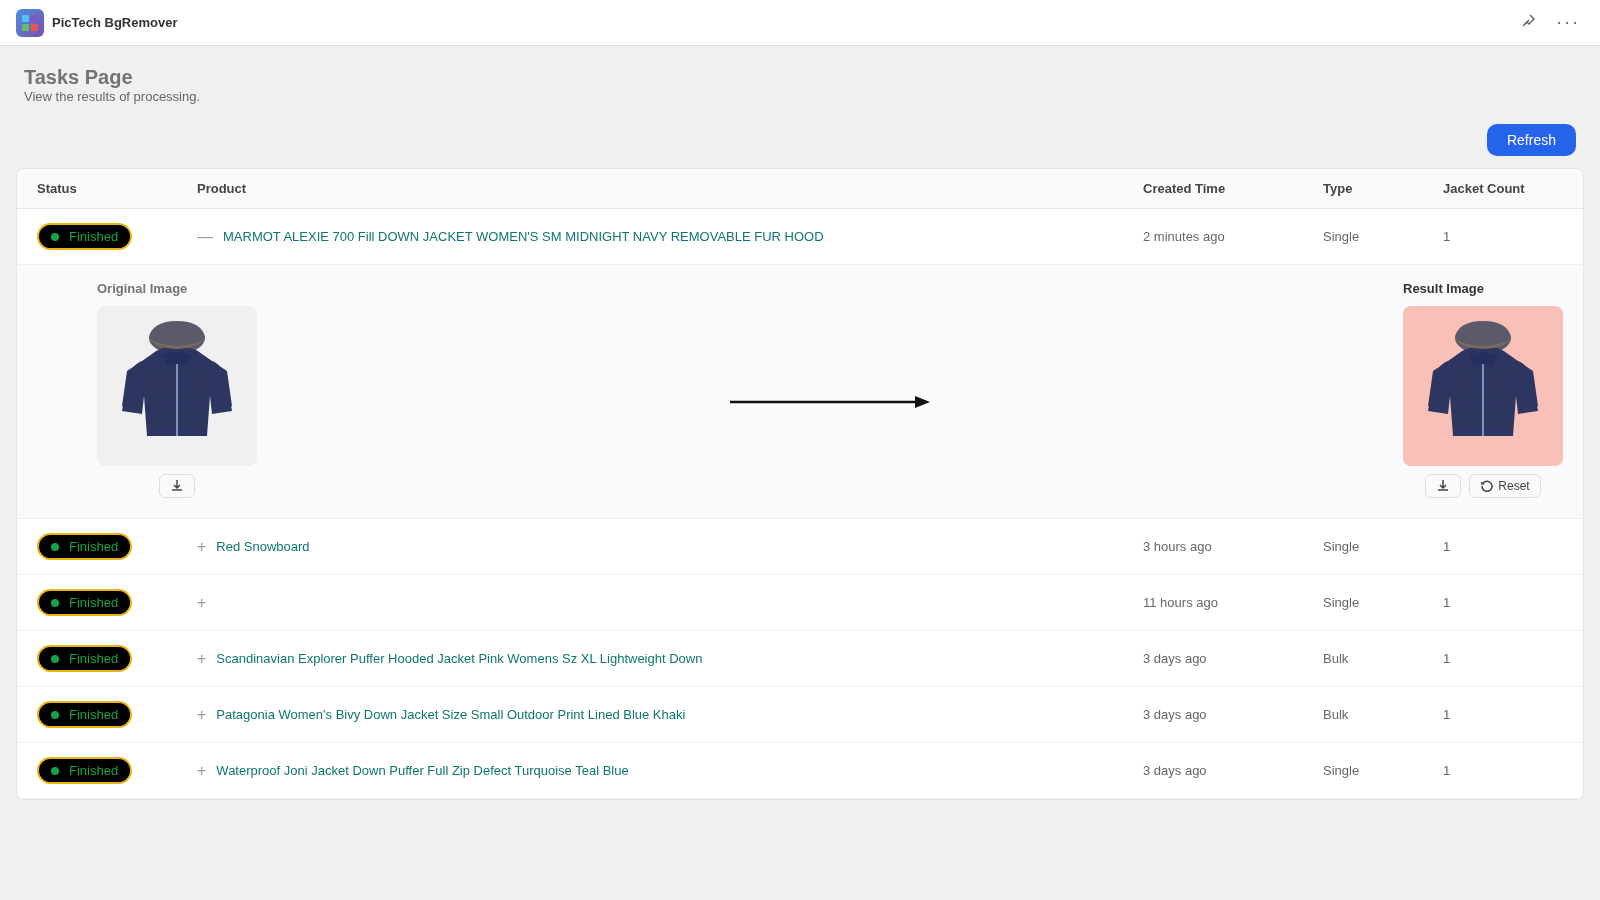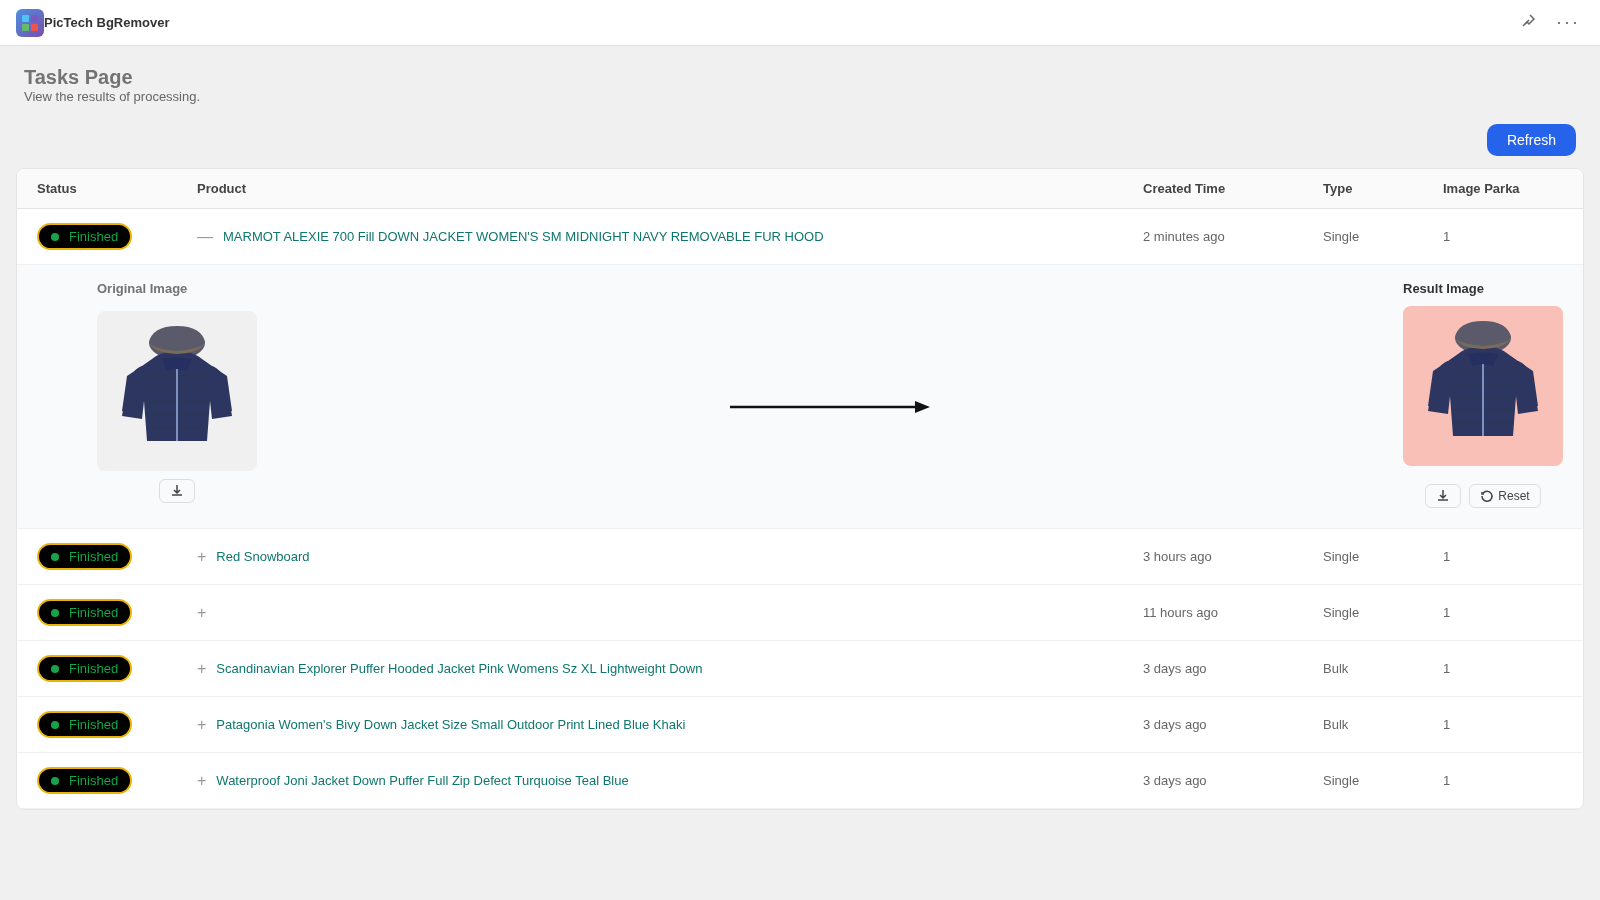--- a/index.html
+++ b/index.html
@@ -13,20 +13,21 @@
       display: flex;
       align-items: center;
       justify-content: space-between;
       padding: 8px 16px;
       background: #fff;
       border-bottom: 1px solid #e0e0e0;
     }
     .app-title-group {
       display: flex;
       align-items: center;
+      gap: 8px;
     }
     .app-logo {
       width: 28px;
       height: 28px;
       border-radius: 6px;
       background: linear-gradient(135deg, #4a90e2, #7b4ea8);
       display: flex;
       align-items: center;
       justify-content: center;
       color: #fff;
@@ -251,21 +252,21 @@
   <button class="refresh-btn">Refresh</button>
 </div>
 
 <div class="table-container">
 
   <div class="table-header">
     <div class="th">Status</div>
     <div class="th">Product</div>
     <div class="th">Created Time</div>
     <div class="th">Type</div>
-    <div class="th">Image Parka</div>
+    <div class="th">Jacket Count</div>
   </div>
 
   <div class="table-row">
     <div class="table-row-main">
       <div>
         <span class="status-badge">
           <span class="status-dot"></span>
           <span>Finished</span>
         </span>
       </div>
@@ -352,21 +353,21 @@
 
                 <path d="M30 45 L15 55 L10 90 L22 92 L28 65 L35 58 Z" fill="#2d3561"></path>
 
                 <path d="M100 45 L115 55 L120 90 L108 92 L102 65 L95 58 Z" fill="#2d3561"></path>
 
                 <path d="M37 22 Q42 28 65 30 Q88 28 93 22 Q88 32 65 33 Q42 32 37 22 Z" fill="#7a6a5a"></path>
 
                 <path d="M50 38 Q65 35 80 38 L75 50 Q65 46 55 50 Z" fill="#253060"></path>
               </svg>
             </div>
-            <div style="display:flex;gap:8px;margin-top:18px;">
+            <div style="display:flex;gap:8px;margin-top:8px;">
               <button class="img-action-btn">
                 <svg width="14" height="14" viewBox="0 0 14 14" fill="none" stroke="currentColor" stroke-width="1.5">
                   <path d="M7 1v8M4 6l3 3 3-3M2 11h10"></path>
                 </svg>
               </button>
               <button class="img-action-btn">
                 <svg width="14" height="14" viewBox="0 0 14 14" fill="none" stroke="currentColor" stroke-width="1.5">
                   <path d="M2 7a5 5 0 1 0 1-2.8"></path>
                   <path d="M2 3v2h2"></path>
                 </svg>

